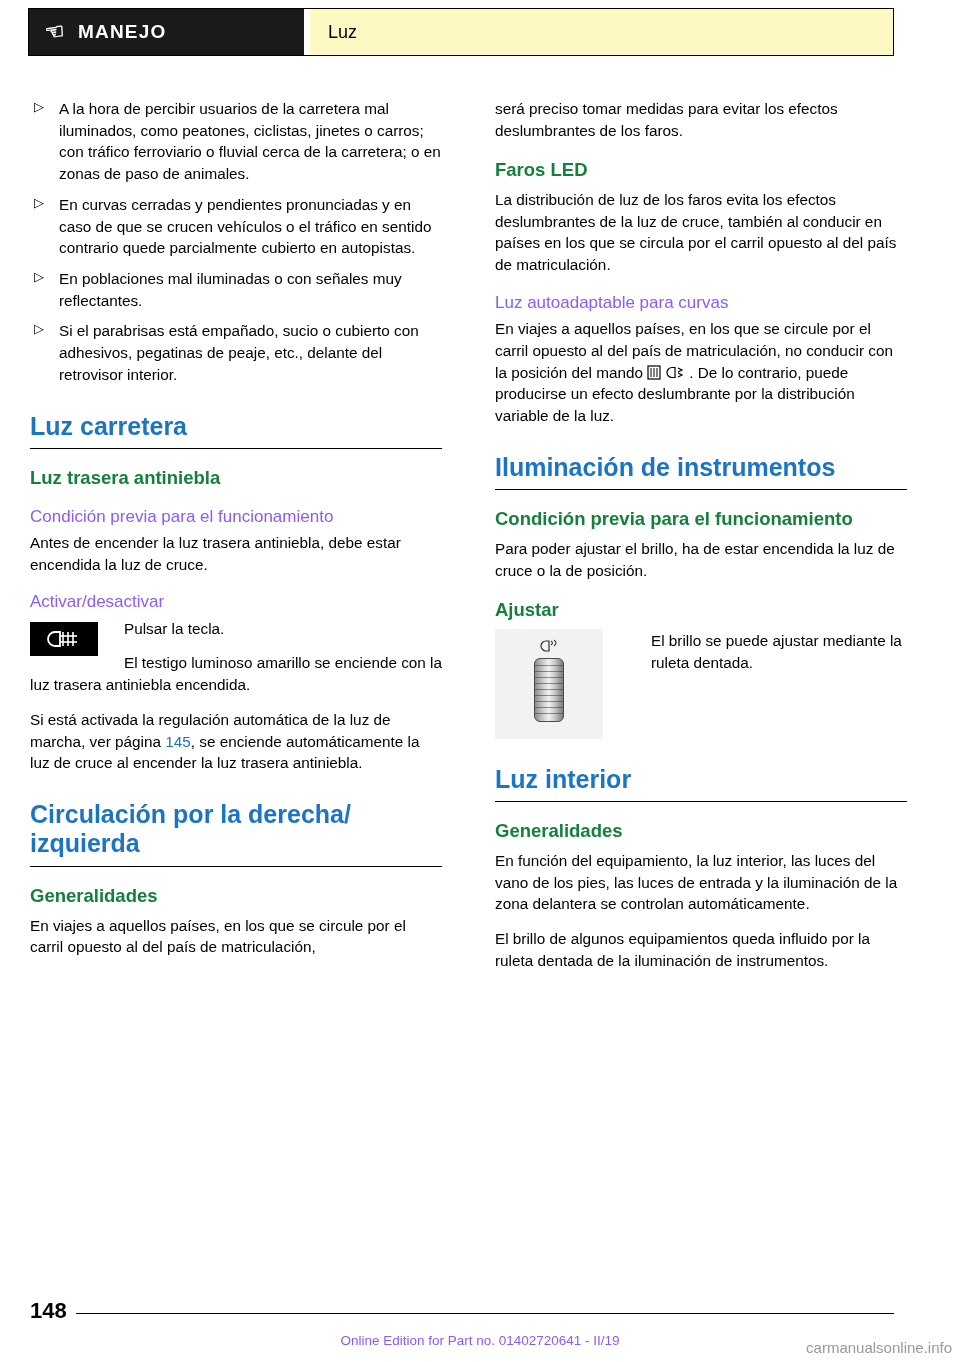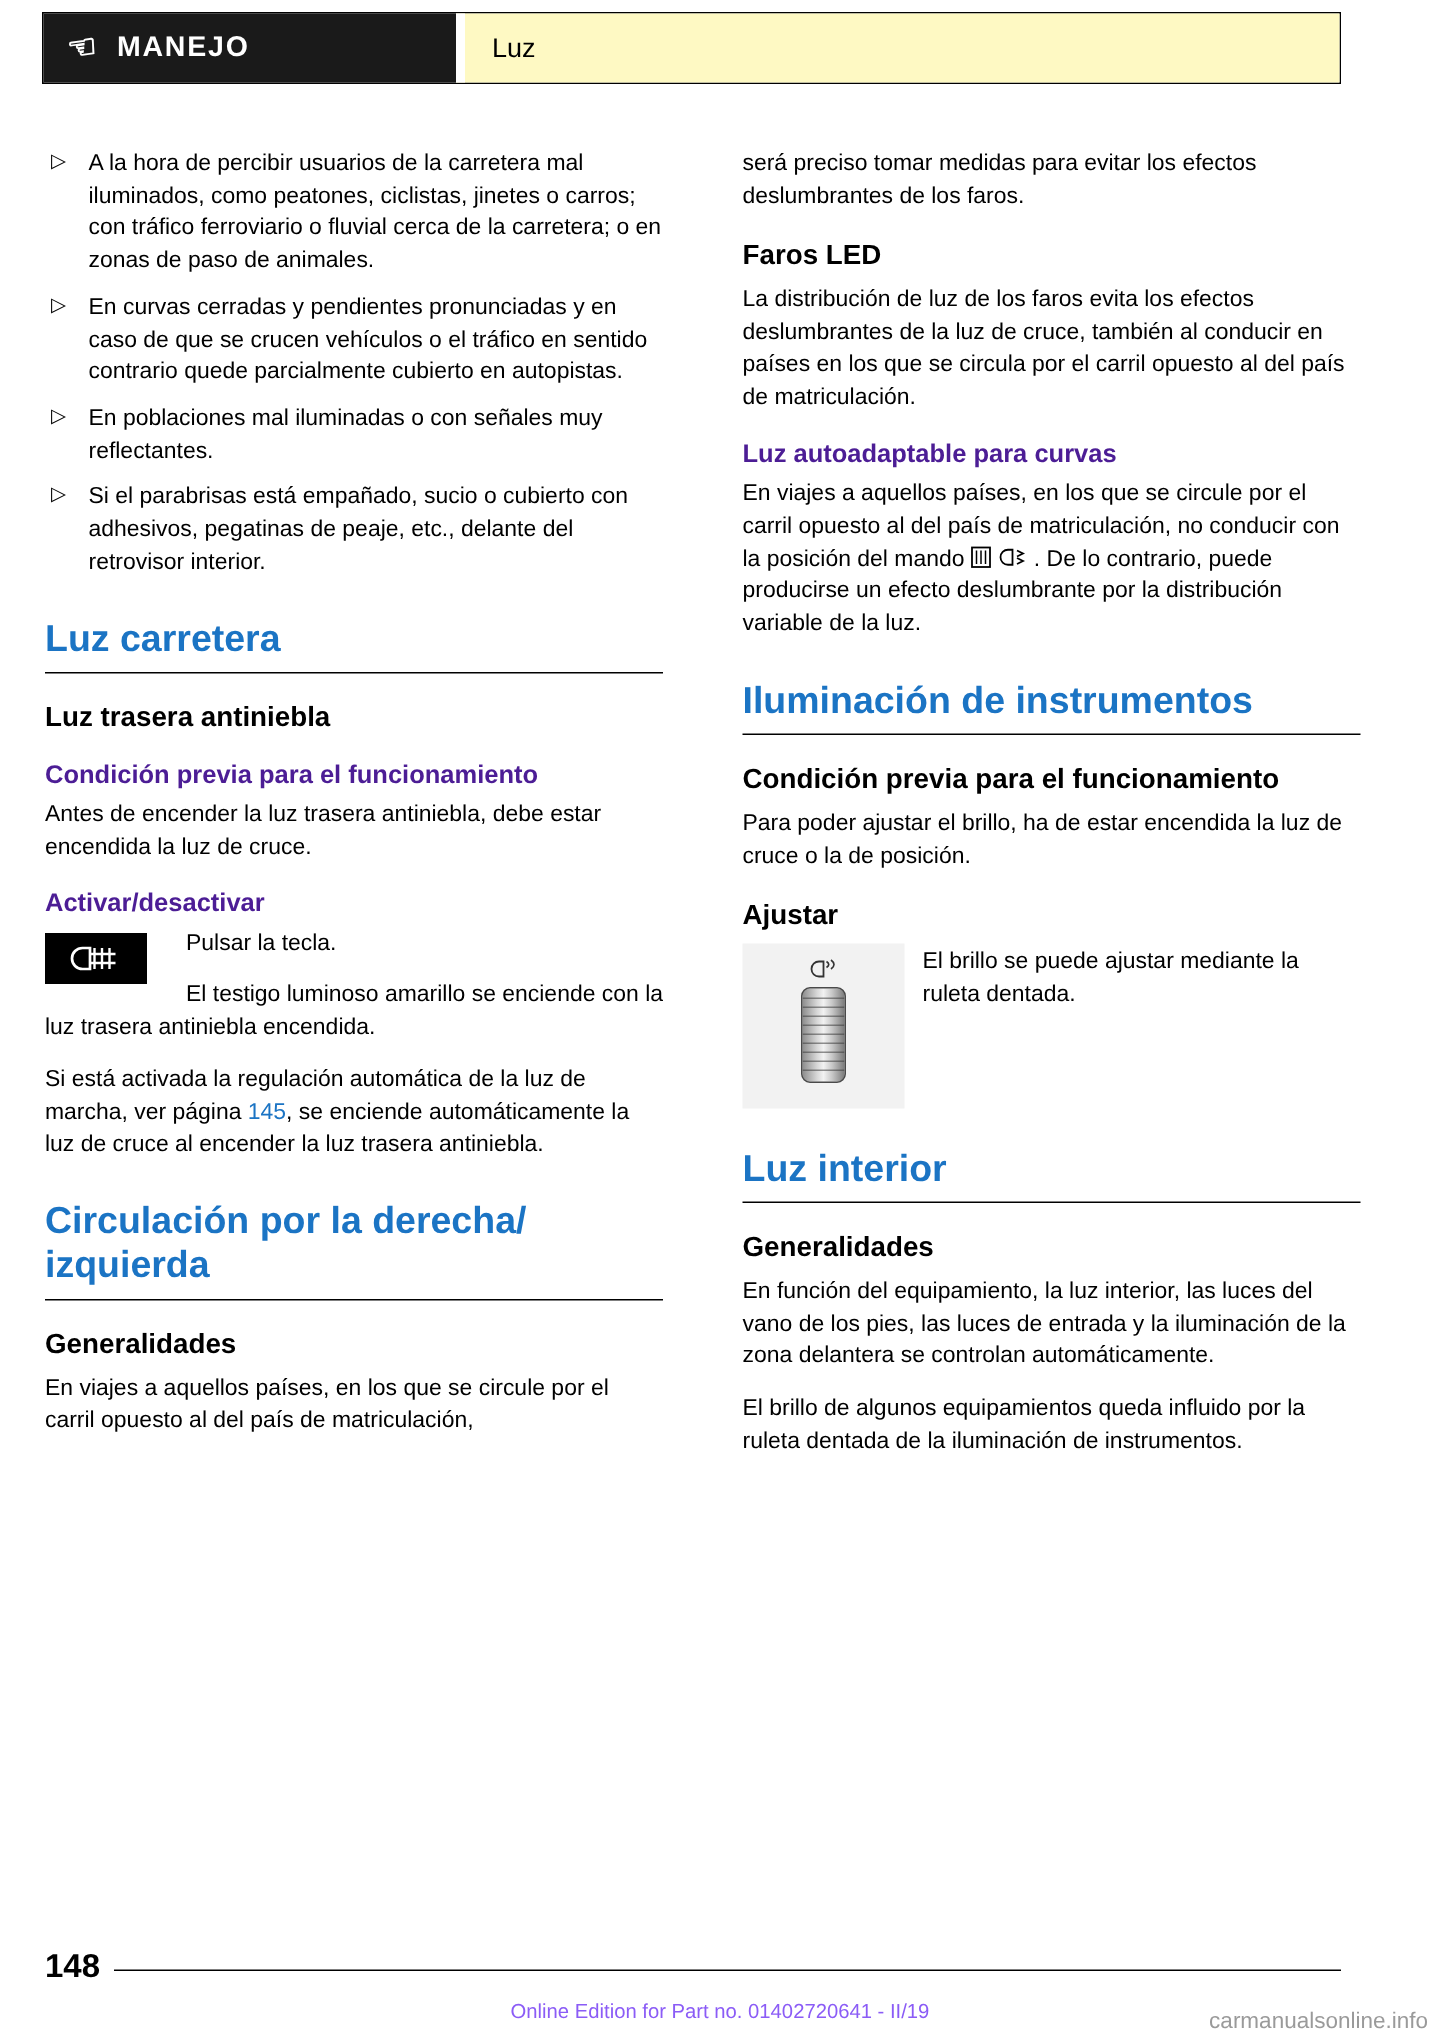--- a/index.html
+++ b/index.html
@@ -77,30 +77,30 @@
     font-weight: bold;
     margin: 26px 0 4px 0;
     line-height: 1.18;
   }
   .h1.sep {
     border-bottom: 1.5px solid #000;
     padding-bottom: 7px;
     margin-bottom: 14px;
   }
   .h2 {
-    color: #000000;
+    color: #15803d;
     font-size: 18.5px;
     font-weight: bold;
     margin: 18px 0 7px 0;
     line-height: 1.22;
   }
   .h3 {
-    color: #4c1d95;
+    color: #8b5cf6;
     font-size: 17px;
-    font-weight: bold;
+    font-weight: normal;
     margin: 16px 0 5px 0;
     line-height: 1.25;
   }
 
   
   ul.bullets {
     list-style: none;
     margin: 0 0 6px 0;
     padding: 0;
   }
@@ -121,21 +121,21 @@
 
   .link { color: #1b74c4; }
 
   
   .figrow {
     display: flex;
     align-items: flex-start;
     gap: 12px;
     margin-bottom: 12px;
   }
-  .figrow .figtext { flex: 1; padding-top: 1px; }
+  .figrow .figtext { flex: 1; padding-top: 1px; margin-left: 36px; }
 
   .icon-box {
     width: 68px;
     height: 34px;
     background: #000;
     color: #fff;
     display: flex;
     align-items: center;
     justify-content: center;
     font-size: 17px;

